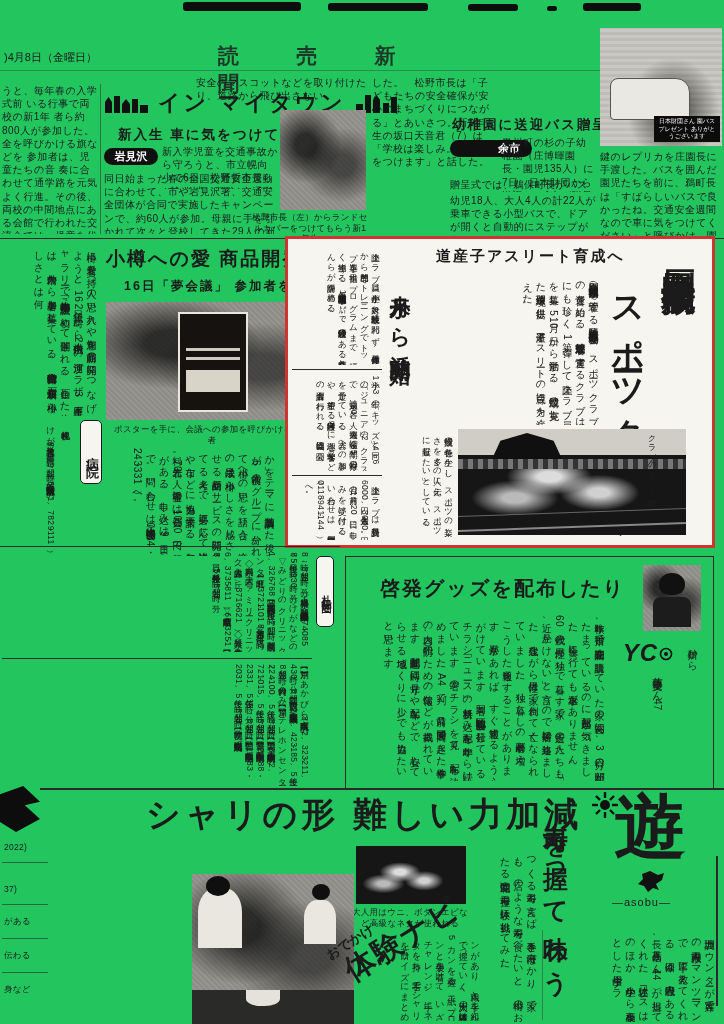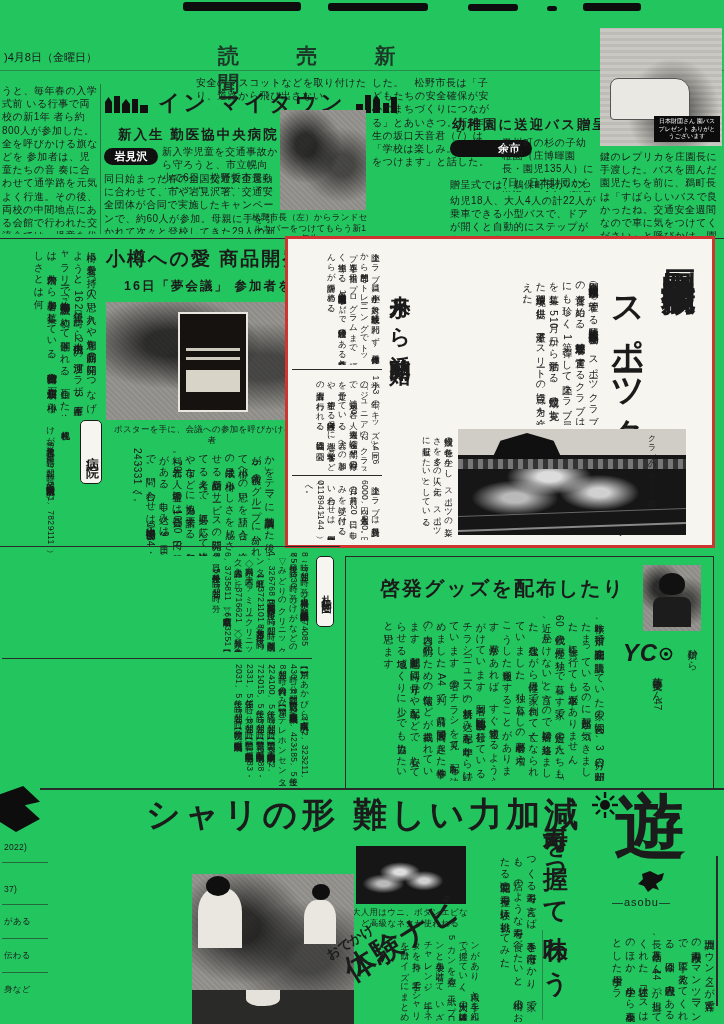--- a/index.html
+++ b/index.html
@@ -74,21 +74,21 @@
             <rect x="11" y="7" width="6" height="18"></rect>
             <rect x="19" y="12" width="7" height="13"></rect>
             <polygon points="19,12 22.5,7 26,12"></polygon>
             <rect x="29" y="15" width="6" height="10"></rect>
             <rect x="37" y="9" width="6" height="16"></rect>
           </g>
         </svg>
     </span>
   </div>
 
-  <div class="abs headline-h" style="left:118px;top:126px;font-size:13.5px;">新入生 勤医協中央病院</div>
+  <div class="abs headline-h" style="left:118px;top:126px;font-size:13.5px;">新入生 車に気をつけて</div>
   <div class="abs badge" style="left:104px;top:148px;width:54px;height:17px;">岩見沢</div>
   <div class="abs sm" style="left:162px;top:145px;width:116px;height:44px;overflow:hidden;">新入学児童を交通事故から守ろうと、市立幌向小で6日、松野哲市長らが入学式に登校した新1年生に交通安全を呼びかけた。</div>
   <div class="abs sm" style="left:104px;top:172px;width:174px;height:62px;overflow:hidden;">同日始まった春の全国交通安全運動に合わせて、市や岩見沢署、交通安全団体が合同で実施したキャンペーンで、約60人が参加。母親に手を引かれて次々と登校してきた29人の新入学児童のランドセルに、黄色のカバーと交通</div>
   <div class="abs sm" style="left:196px;top:76px;width:172px;height:34px;overflow:hidden;">安全のマスコットなどを取り付けたり、道路から飛び出さない</div>
 
   <div class="abs photo" style="left:280px;top:110px;width:86px;height:100px;"></div>
   <div class="abs capt" style="left:250px;top:212px;width:120px;">松野市長（左）からランドセルカバーをつけてもらう新1年生</div>
 
   <div class="abs sm" style="left:372px;top:76px;width:118px;height:158px;overflow:hidden;">した。　松野市長は「子どもたちの安全確保が安心のまちづくりにつながる」とあいさつ。新1年生の坂口天音君（7）は「学校は楽しみ。車に気をつけます」と話した。</div>
 
@@ -121,20 +121,21 @@
   </div>
 
   <div class="abs v sm" style="left:2px;top:244px;width:96px;height:172px;overflow:hidden;">
     <span>小樽に愛着を持つ人の思い入れや知恵を新商品の開発につなげようと、16日午後2時から小樽市色内2の運河プラザ3番庫ギャラリーで「小樽名物『夢』会議」が初めて開催される。企画した小樽物産協会は、市内外から参加者を募集している。</span><span>市総合博物館の石川直章館長が「小樽らしさとは何</span>
   </div>
   <div class="abs boxlabel v" style="left:80px;top:420px;width:20px;height:58px;font-size:13px;letter-spacing:8px;padding-top:4px;">病院</div>
   <div class="abs v xs bold" style="left:60px;top:424px;height:40px;">札幌</div>
   <div class="abs v xs" style="left:2px;top:420px;width:54px;height:138px;overflow:hidden;">けが（災害）救急（8日・午前9時～翌朝9時）▽勤医協中央病院（東区東苗穂5の1、782・9111）</div>
 
   <div class="abs redbox" style="left:285px;top:236px;width:424px;height:306px;background:#f6f5f0;">
+    <div class="abs headline-h" style="left:148px;top:8px;font-size:15px;">道産子アスリート育成へ</div>
     <div class="abs v bold" style="right:10px;top:4px;font-size:34px;height:296px;letter-spacing:2px;">厚別公園競技場に</div>
     <div class="abs v bold" style="right:62px;top:36px;font-size:33px;height:260px;letter-spacing:2px;">スポーツクラブ</div>
     <div class="abs v sm" style="left:184px;top:36px;width:128px;height:150px;overflow:hidden;">厚別公園競技場（札幌市厚別区）を管理する公益財団法人札幌市公園緑化協会が、スポーツクラブの運営を始める。競技場管理者が運営するクラブは全国的にも珍しく、第1弾として陸上クラブ員を募集し、5月10日から活動する。競技場の充実した練習環境を提供し、道産子アスリートの育成に力を注ぐ考えた。</div>
     <div class="abs v bold" style="left:98px;top:40px;font-size:21px;height:208px;letter-spacing:3px;">来月から活動開始</div>
     <div class="abs v xs" style="left:5px;top:8px;width:88px;height:118px;overflow:hidden;">陸上クラブ員は小学生が対象。競技経験を問わず、基礎体力作りから専門的なトレーニングでトップ選手を目指すプログラムまで、幅広く指導する。全日本実業団陸上選手権100㍍で優勝経験のある仁井有介さんらが講師を務める。</div>
     <div class="abs rule" style="left:4px;top:130px;width:90px;height:1px;"></div>
     <div class="abs v xs" style="left:5px;top:136px;width:88px;height:96px;overflow:hidden;">小学1～3年の「キッズ」と同4～6年の「ジュニア」の2クラスで、定員は各30人。毎週火、金曜に年間85日程度の活動を予定している。大会への参加や、希望する保護者向けに心理学、栄養学などの講習会も行われる。同協会は「公園</div>
     <div class="abs rule" style="left:4px;top:236px;width:90px;height:1px;"></div>
     <div class="abs v xs" style="left:5px;top:241px;width:88px;height:60px;overflow:hidden;">陸上クラブは受講料月6000円、入会金3000円。活動月の前月1～20日に申し込みを受け付ける。問い合わせは、厚別公園競技場（011・894・1144）へ。</div>
     <div class="abs v xs" style="left:126px;top:192px;width:40px;height:106px;overflow:hidden;">競技場の特色を生かし、スポーツの楽しさを多くの人に伝え、スポーツ振興に貢献したい」としている。</div>

